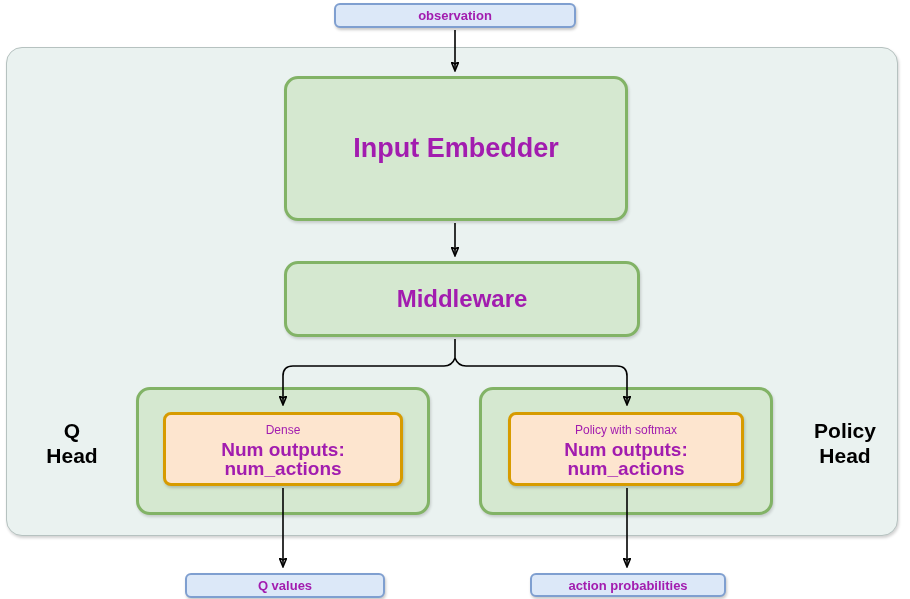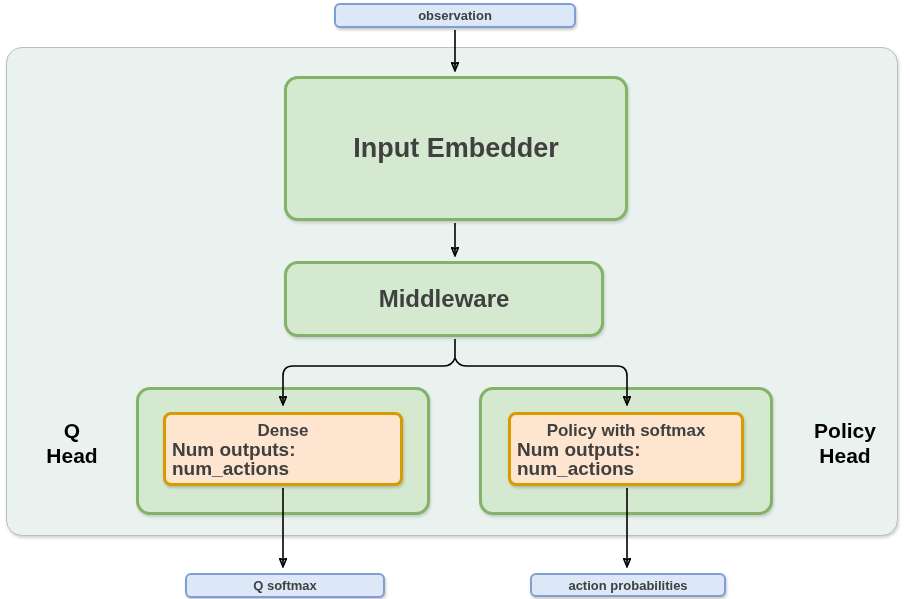--- a/index.html
+++ b/index.html
@@ -18,21 +18,22 @@
     overflow: hidden;
     background: #ffffff;
   }
   .node {
     position: absolute;
     box-sizing: border-box;
     display: flex;
     flex-direction: column;
     align-items: center;
     justify-content: center;
-    color: #404040;
+    text-align: center;
+    color: #a21caf;
   }
   
   .agent-container {
     left: 6px;
     top: 47px;
     width: 892px;
     height: 489px;
     background: #eaf2f0;
     border: 1px solid #b6c2c0;
     border-radius: 16px;
@@ -56,40 +57,40 @@
     background: #d5e8d0;
     border: 3px solid #82b366;
     border-radius: 14px;
     box-shadow: 1px 2px 3px rgba(0,0,0,0.16);
   }
   #node-input-embedder {
     left: 284px; top: 76px; width: 344px; height: 145px;
     font-size: 27px; font-weight: bold;
   }
   #node-middleware {
-    left: 284px; top: 261px; width: 320px; height: 76px;
+    left: 284px; top: 261px; width: 356px; height: 76px;
     font-size: 24px; font-weight: bold;
   }
   
   #group-q-head      { left: 136px; top: 387px; width: 294px; height: 128px; }
   #group-policy-head { left: 479px; top: 387px; width: 294px; height: 128px; }
 
   
   .orange-box {
     background: #fde5cf;
     border: 3px solid #d79b00;
     border-radius: 8px;
     box-shadow: 1px 2px 3px rgba(0,0,0,0.18);
     padding: 0 6px;
   }
   #node-dense            { left: 163px; top: 412px; width: 240px; height: 74px; }
   #node-dense-softmax    { left: 508px; top: 412px; width: 236px; height: 74px; }
   .dense-title {
-    font-size: 17px;
-    font-weight: bold;
+    font-size: 12px;
+    font-weight: normal;
     line-height: 19px;
   }
   .dense-sub {
     font-size: 19px;
     font-weight: bold;
     line-height: 19px;
   }
 
   
   .head-label {
@@ -173,19 +174,19 @@
   <div class="head-label" id="label-q-head">
     <div>Q</div>
     <div>Head</div>
   </div>
   <div class="head-label" id="label-policy-head">
     <div>Policy</div>
     <div>Head</div>
   </div>
 
   <div class="node io-box" id="node-qvalues">
-    <span>Q softmax</span>
+    <span>Q values</span>
   </div>
   <div class="node io-box" id="node-actionprobs">
     <span>action probabilities</span>
   </div>
 
 </div>
 
 </body></html>

